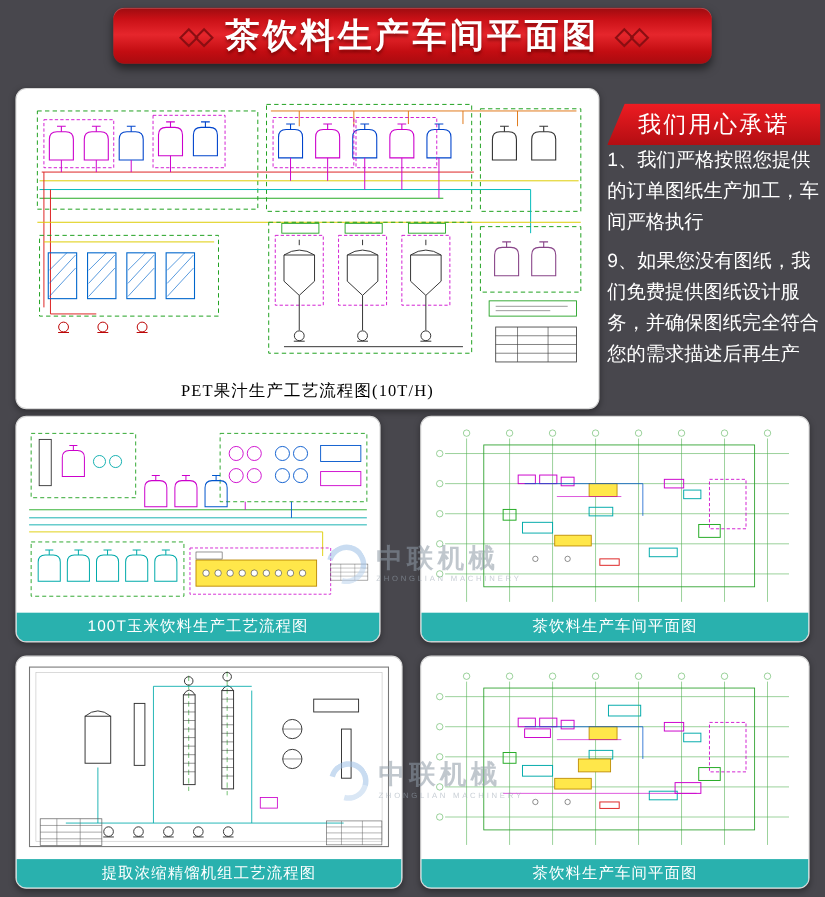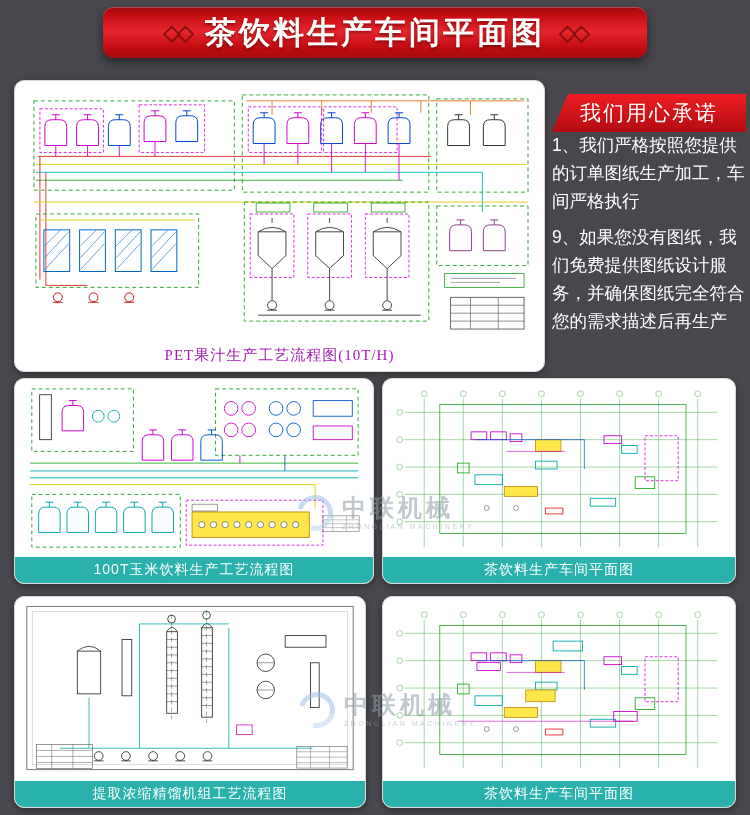--- a/index.html
+++ b/index.html
@@ -23,30 +23,30 @@
     color:#fff; font-size:21px; font-weight:400; letter-spacing:2px; }
   .promise { position:absolute; left:552px; top:131px; width:196px; color:#fff;
     font-size:17.5px; line-height:1.6; }
   .promise p { margin:0 0 8px; }
 
   
   .card { position:absolute; background:#fff; border:1px solid #d8d8d8; border-radius:10px;
     box-shadow:0 2px 6px rgba(0,0,0,.35); display:flex; flex-direction:column;
     overflow:hidden; box-sizing:border-box; }
   #card-main    { left:14px;  top:80px;  width:531px; height:292px; }
-  #card-corn    { left:14px;  top:378px; width:360px; height:206px; }
+  #card-corn    { left:14px;  top:378px; width:332px; height:206px; }
   #card-tea1    { left:382px; top:378px; width:354px; height:206px; }
   #card-distill { left:14px;  top:596px; width:352px; height:212px; }
   #card-tea2    { left:382px; top:596px; width:354px; height:212px; }
 
   .diag-wrap { flex:1; display:flex; align-items:center; justify-content:center;
     padding:4px 6px; min-height:0; }
   .diag-wrap svg { width:100%; height:100%; }
   .main-caption { height:32px; display:flex; align-items:center; justify-content:center;
-    font-family:"Liberation Serif",serif; font-size:15px; color:#a21caf; letter-spacing:1px; }
+    font-family:"Liberation Serif",serif; font-size:15px; color:#000000; letter-spacing:1px; }
   .cap { height:26px; background:#29b1ae; color:#fff; display:flex; align-items:center;
     justify-content:center; font-size:14px; letter-spacing:1px; flex:none; }
 
   
   .wm { position:absolute; display:flex; align-items:center; gap:9px; opacity:.55;
     pointer-events:none; z-index:9; }
   #wm-mid { left:297px; top:495px; }
   #wm-bot { left:299px; top:692px; }
   .wm-circle { width:36px; height:36px; border-radius:50%; border:5px solid #9dc0e6;
     border-left-color:transparent; border-bottom-color:#bcd4ee; transform:rotate(-30deg);

